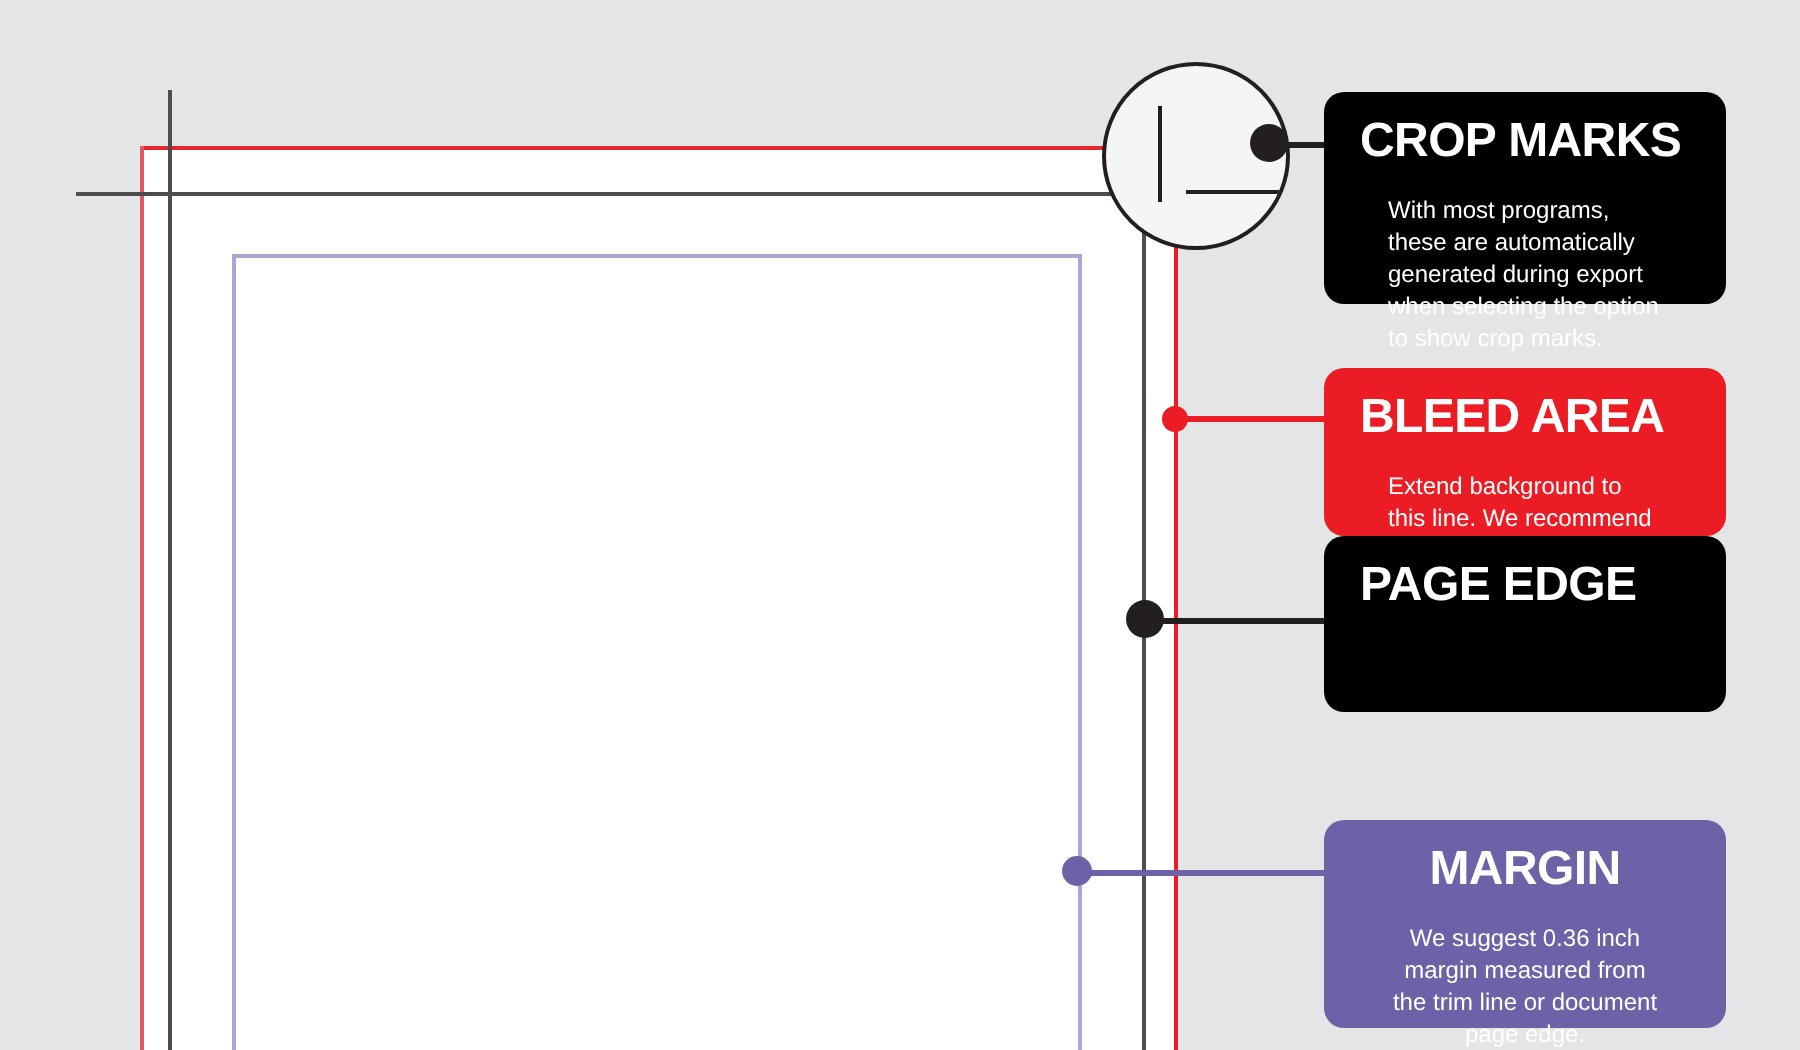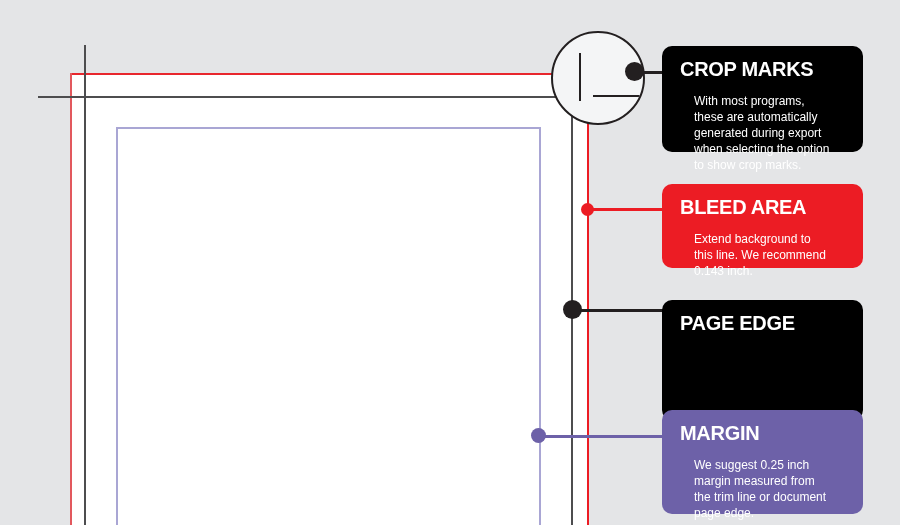--- a/index.html
+++ b/index.html
@@ -163,36 +163,36 @@
     box-sizing: border-box;
     padding: 12px 18px 14px 18px;
     color: #ffffff;
   }
   .callout-dark { background: #000000; }
   .callout-red  { background: #ec1c24; }
   .callout-purple { background: #6d61a8; }
 
   .callout h2 {
     margin: 0 0 2px 0;
-    font-size: 20px;
+    font-size: 24px;
     font-weight: bold;
     letter-spacing: -0.3px;
     line-height: 1.1;
   }
   .callout p {
     margin: 14px;
     font-size: 12px;
     line-height: 1.33;
     font-weight: normal;
   }
 
   #callout-crop   { top: 46px;  height: 106px; }
   #callout-bleed  { top: 184px; height: 84px;  }
-  #callout-edge   { top: 300px; height: 120px; }
-  #callout-margin { top: 410px; height: 104px; }
+  #callout-edge   { top: 268px; height: 88px; }
+  #callout-margin { top: 410px; height: 104px; text-align: center; }
 </style>
 </head>
 <body>
 
 <div id="stage">
 
   <div class="paper-white"></div>
 
   <div class="line h-line bleed-top"></div>
   <div class="line v-line bleed-left"></div>
@@ -235,16 +235,16 @@
     <h2>BLEED AREA</h2>
     <p>Extend background to this line. We recommend 0.143 inch.</p>
   </div>
 
   <div id="callout-edge" class="callout callout-dark">
     <h2>PAGE EDGE</h2>
   </div>
 
   <div id="callout-margin" class="callout callout-purple">
     <h2>MARGIN</h2>
-    <p>We suggest 0.25 inch margin measured from the trim line or document page edge.</p>
+    <p>We suggest 0.36 inch margin measured from the trim line or document page edge.</p>
   </div>
 
 </div>
 
 </body></html>

